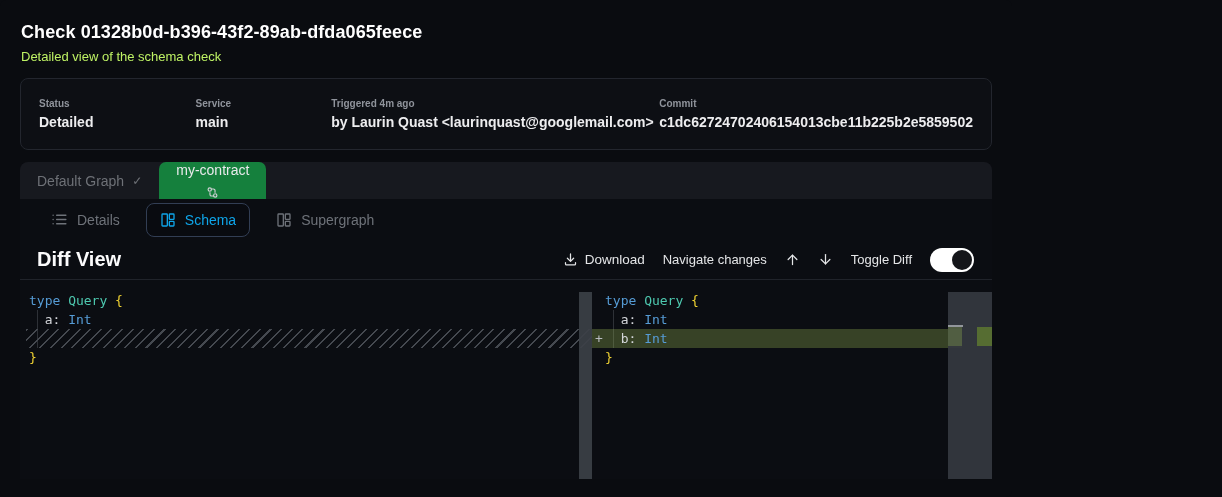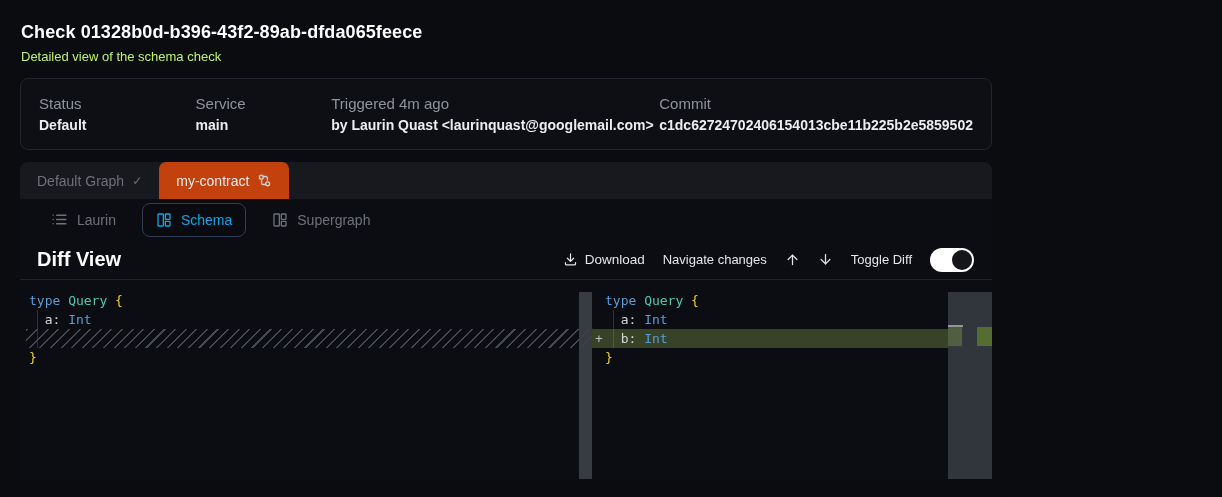--- a/index.html
+++ b/index.html
@@ -17,34 +17,34 @@
   
   .meta-card {
     margin:14px 20px 0 20px; height:72px; border:1px solid #23262e; border-radius:8px;
     background:#0d0f14; display:flex; align-items:center; padding:0 18px;
   }
   .meta-col { display:flex; flex-direction:column; gap:5px; }
   .meta-col.c-status { width:210px; }
   .meta-col.c-service { width:182px; }
   .meta-col.c-triggered { width:440px; }
   .meta-col.c-commit { flex:1; }
-  .meta-label { font-size:15px; color:#8f939b; }
+  .meta-label { font-size:10px; color:#8f939b;font-weight:bold; }
   .meta-value { font-size:14px; font-weight:600; color:#ededef; }
   
   .main-card {
     margin:12px 20px 0 20px; height:317px; border-radius:8px 8px 0 0; overflow:hidden;
     background:#0b0d12; display:flex; flex-direction:column;
   }
   .tab-strip { height:37px; background:#17191f; display:flex; flex-shrink:0; }
   .tab {
     display:flex; align-items:center; gap:8px; padding:0 17px; font-size:14px;
     color:#6e7177; cursor:pointer; white-space:nowrap;
   }
   .tab .tab-check { font-size:12px; color:#6e7177; }
-  .tab.active { background:#c2410c; color:#e9eaec; border-radius:7px 7px 0 0; }
+  .tab.active { background:#15803d; color:#e9eaec; border-radius:7px 7px 0 0;flex-direction:column; }
   .tab.active svg { stroke:#cfd1d4; }
   
   .subtabs { height:41px; display:flex; align-items:center; gap:12px; padding:0 17px; flex-shrink:0; }
   .subtab {
     display:flex; align-items:center; gap:9px; font-size:14px; color:#6e7279;
     padding:8px 13px; border:1px solid transparent; border-radius:8px; cursor:pointer; white-space:nowrap;
   }
   .subtab svg { stroke:currentColor; }
   .subtab.active { color:#0ea5e9; border-color:#323e54; background:rgba(8,10,14,.4); }
   
@@ -109,21 +109,21 @@
 <div class="page">
 
   <div class="header">
     <div class="page-title">Check 01328b0d-b396-43f2-89ab-dfda065feece</div>
     <div class="page-subtitle">Detailed view of the schema check</div>
   </div>
 
   <div class="meta-card">
     <div class="meta-col c-status">
       <div class="meta-label">Status</div>
-      <div class="meta-value">Default</div>
+      <div class="meta-value">Detailed</div>
     </div>
     <div class="meta-col c-service">
       <div class="meta-label">Service</div>
       <div class="meta-value">main</div>
     </div>
     <div class="meta-col c-triggered">
       <div class="meta-label">Triggered 4m ago</div>
       <div class="meta-value">by Laurin Quast &lt;laurinquast@googlemail.com&gt;</div>
     </div>
     <div class="meta-col c-commit">
@@ -153,21 +153,21 @@
     <div class="subtabs">
       <div class="subtab">
         <svg width="17" height="17" viewBox="0 0 24 24" fill="none" stroke-width="2" stroke-linecap="round">
           <line x1="8" y1="6" x2="21" y2="6"></line>
             <line x1="8" y1="12" x2="21" y2="12"></line>
             <line x1="8" y1="18" x2="21" y2="18"></line>
           <line x1="3" y1="6" x2="3.01" y2="6"></line>
             <line x1="3" y1="12" x2="3.01" y2="12"></line>
             <line x1="3" y1="18" x2="3.01" y2="18"></line>
         </svg>
-        <span>Laurin</span>
+        <span>Details</span>
       </div>
       <div class="subtab active">
         <svg width="16" height="16" viewBox="0 0 24 24" fill="none" stroke-width="2" stroke-linecap="round">
           <rect x="3" y="3" width="8" height="18" rx="1"></rect>
           <rect x="14" y="3" width="7" height="8" rx="1"></rect>
           <rect x="14" y="14" width="7" height="7" rx="1"></rect>
         </svg>
         <span>Schema</span>
       </div>
       <div class="subtab">

